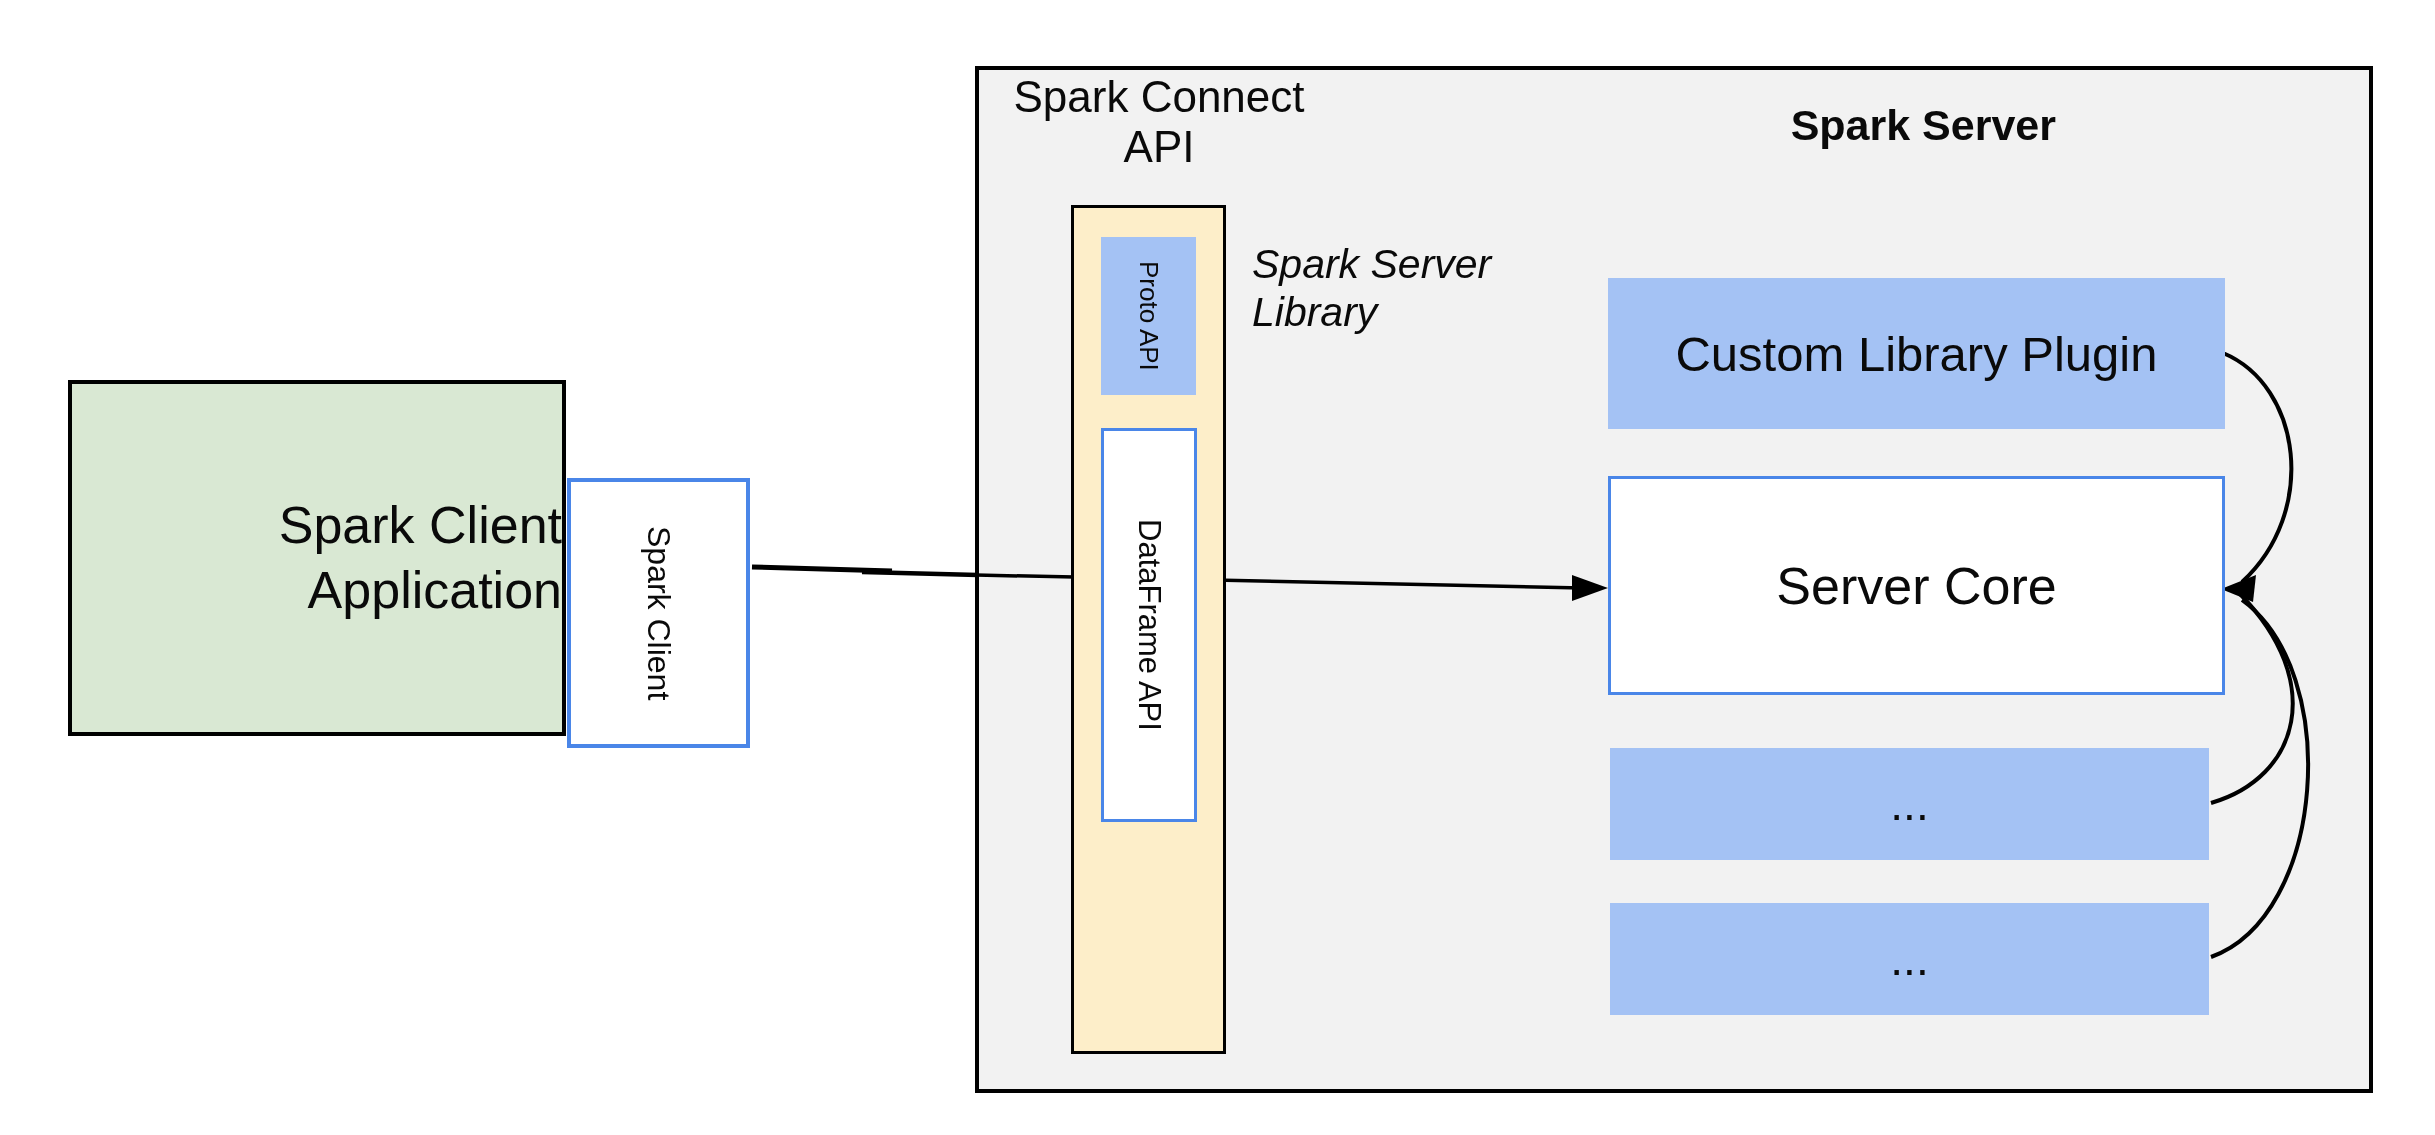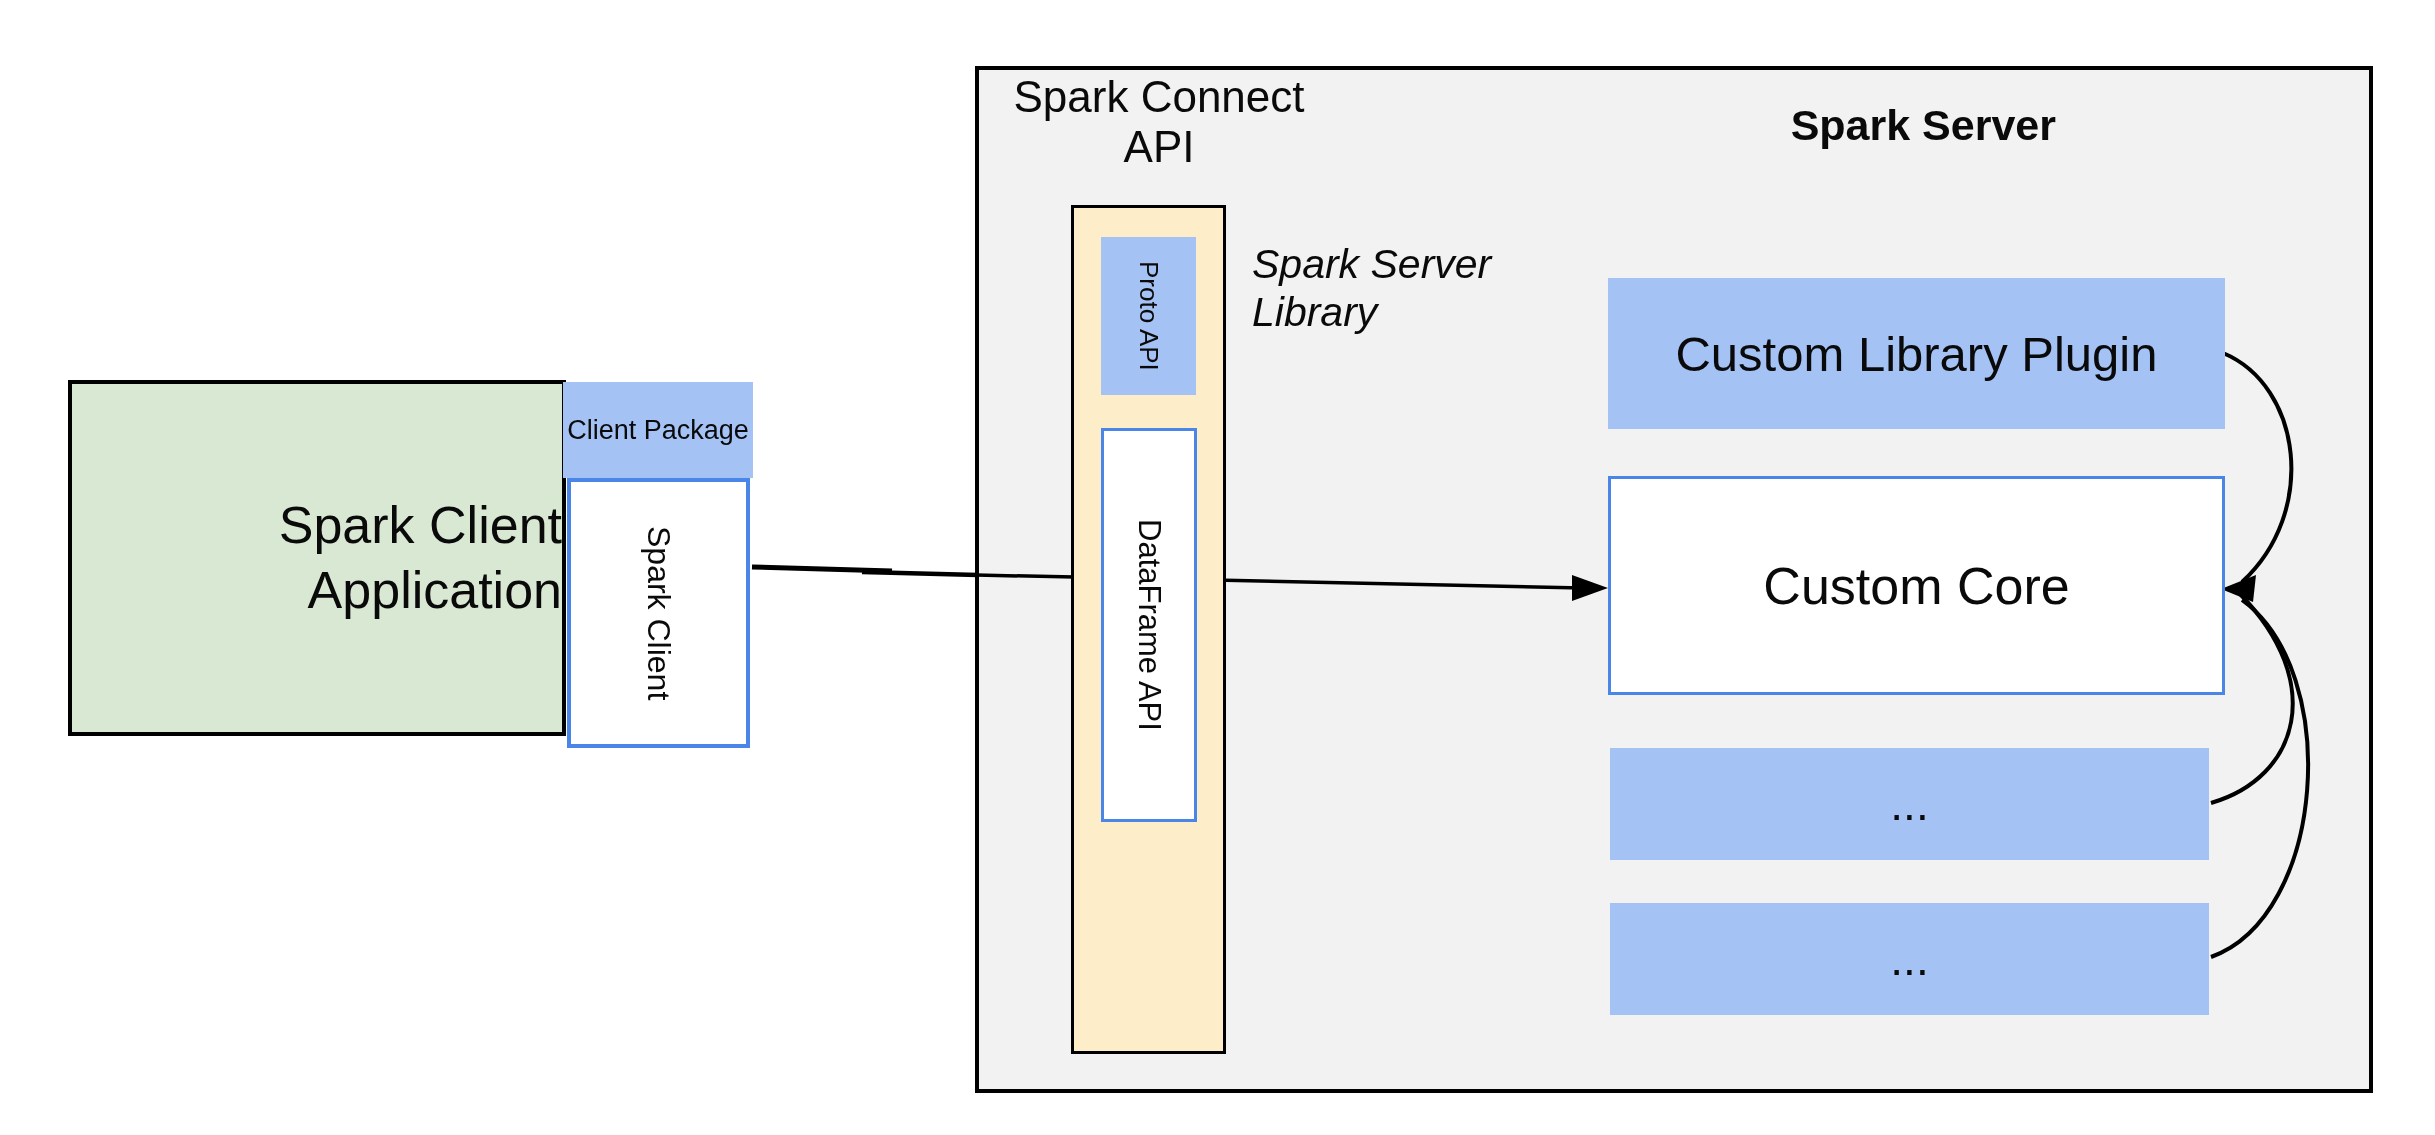--- a/index.html
+++ b/index.html
@@ -121,43 +121,40 @@
       <path d="M 2211 803 C 2300 777, 2326 682, 2240 594" stroke-width="4"></path>
       <path d="M 2211 957 C 2326 916, 2342 672, 2242 600" stroke-width="4"></path>
     </g>
     <polygon points="1608,588 1572,575 1572,601" fill="#000000"></polygon>
     <polygon points="2221,589 2256,575 2253,602" fill="#000000"></polygon>
   </svg>
 
   <div class="abs z2 green-box">
     <span class="label">Spark Client Application</span>
   </div>
-  <div class="abs z2 client-package-box">
-    <span class="label">Client Package</span>
-  </div>
   <div class="abs z2 spark-client-box">
     <span class="vtext">Spark Client</span>
   </div>
 
   <div class="abs z3 label lbl-connect-api">Spark Connect API</div>
   <div class="abs z2 yellow-box"></div>
   <div class="abs z3 proto-box">
     <span class="vtext">Proto API</span>
   </div>
   <div class="abs z3 dataframe-box">
     <span class="vtext">DataFrame API</span>
   </div>
   <div class="abs z3 label lbl-server-library">Spark Server Library</div>
 
   <div class="abs z3 label lbl-server-title">Spark Server</div>
   <div class="abs z2 plugin-box">
     <span class="label">Custom Library Plugin</span>
   </div>
   <div class="abs z2 core-box">
-    <span class="label">Custom Core</span>
+    <span class="label">Server Core</span>
   </div>
   <div class="abs z2 module-box-1">
     <span class="label">...</span>
   </div>
   <div class="abs z2 module-box-2">
     <span class="label">...</span>
   </div>
 
 </div>
 

